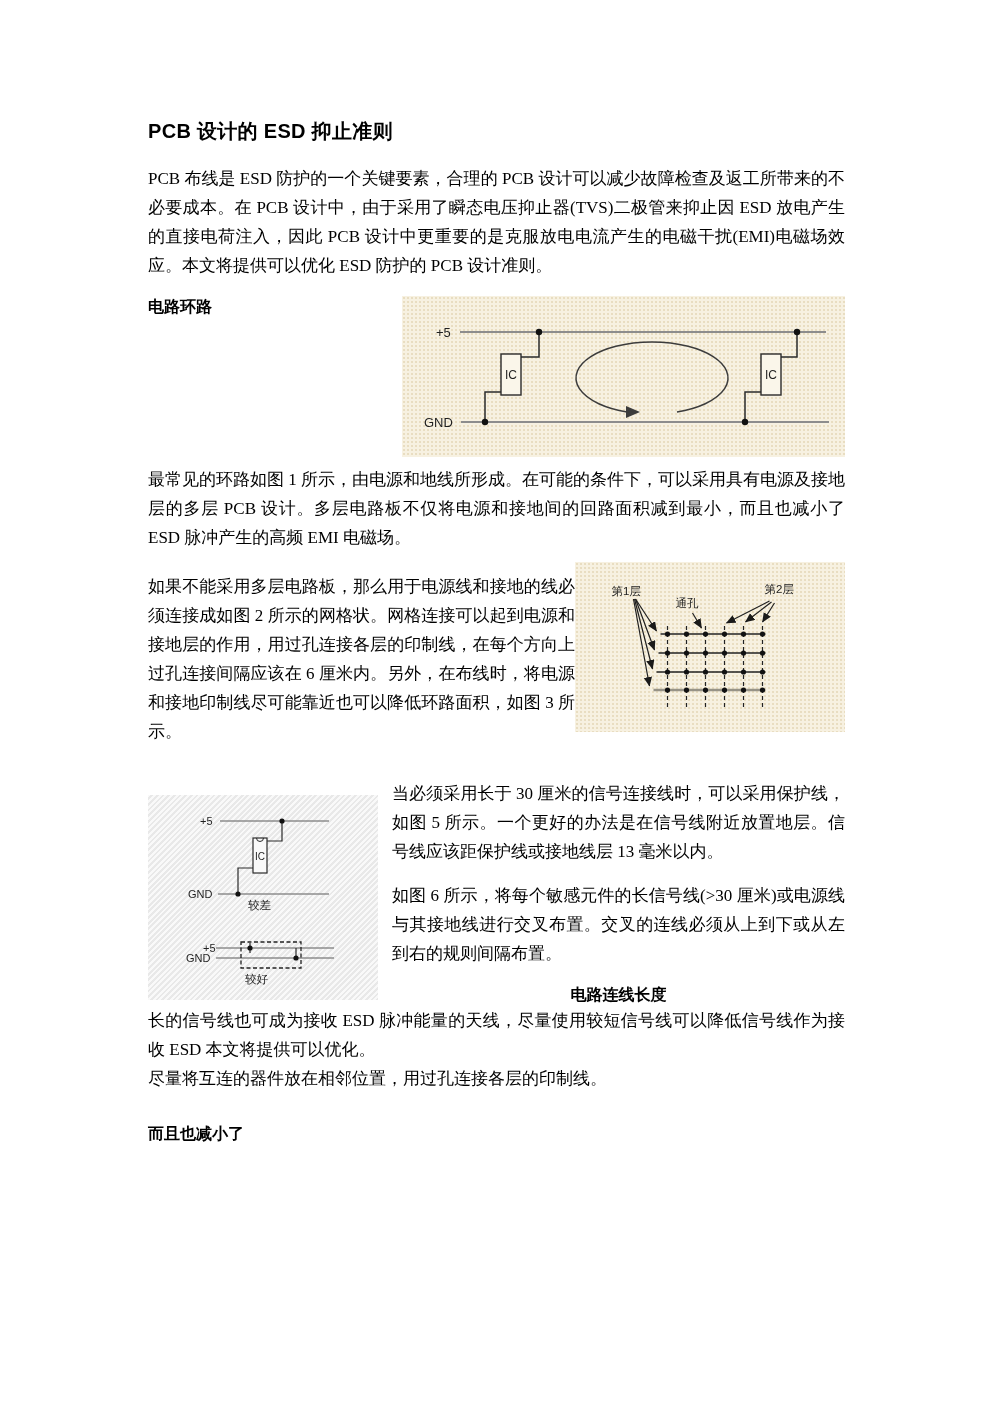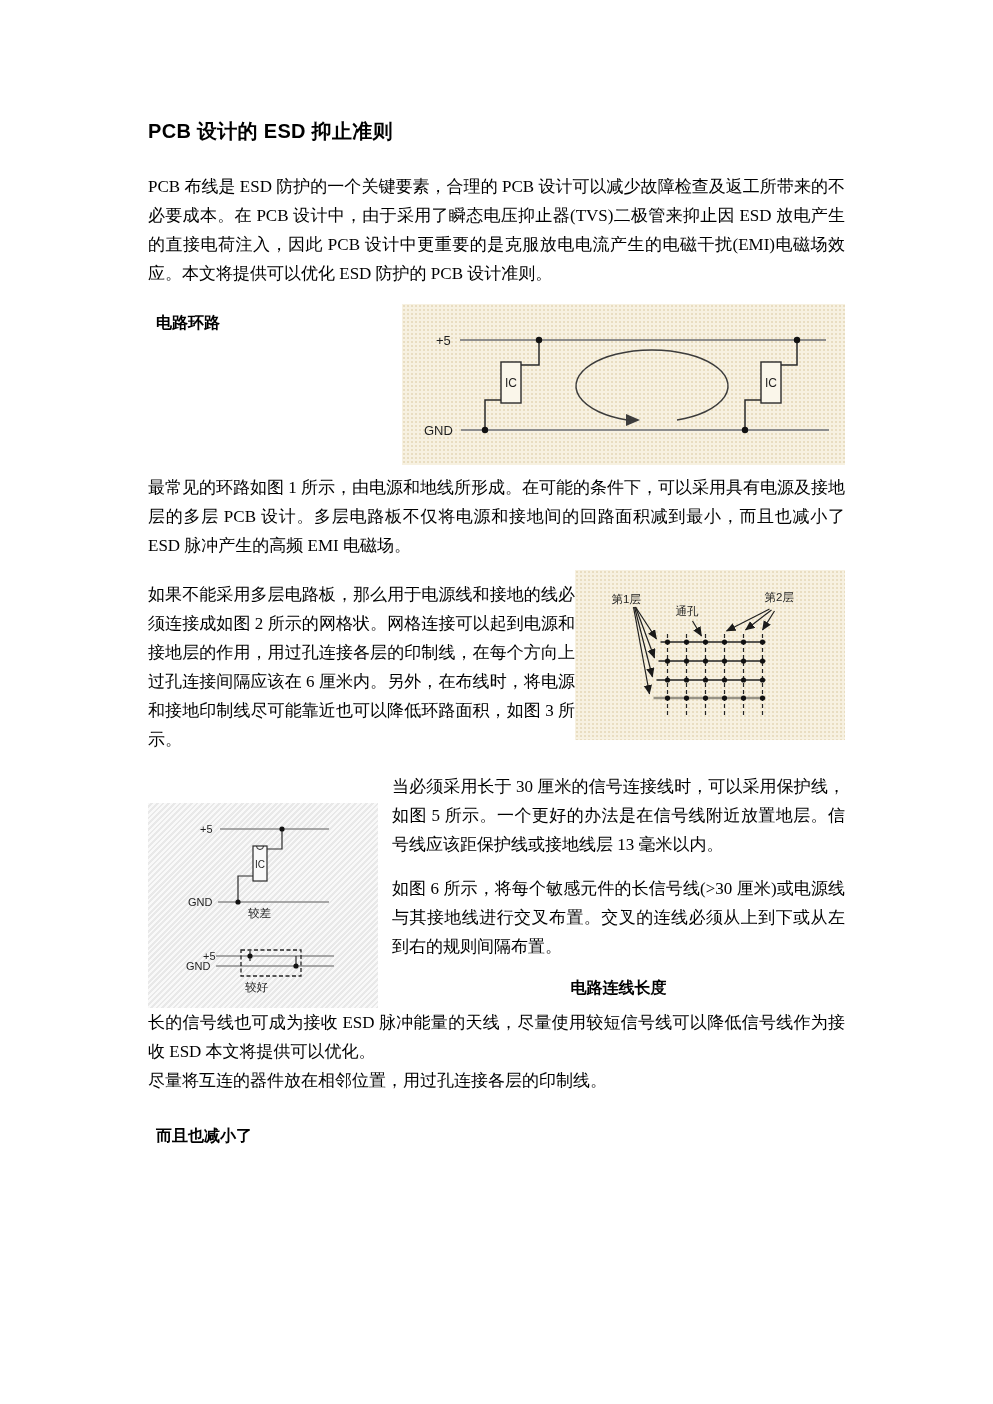--- a/index.html
+++ b/index.html
@@ -8,41 +8,41 @@
     width:993px;height:1404px;
     box-sizing:border-box;
     padding:118px 148px 0 148px;
     background:#ffffff;
     color:#000000;
     font-family:"Liberation Serif","DejaVu Serif",serif;
   }
   h1{
     font-family:"Liberation Sans","DejaVu Sans",sans-serif;
     font-size:20px;line-height:26px;font-weight:bold;
-    margin:0 0 28px 0;letter-spacing:0.3px;
+    margin:0 0 20px 0;letter-spacing:0.3px;
   }
   h2{
     font-family:"Liberation Sans","DejaVu Sans",sans-serif;
     font-size:16px;line-height:22px;font-weight:bold;
-    margin:8px;
+    margin:0;
   }
   p.body{
     font-size:17px;line-height:29px;
     text-align:justify;margin:0;
   }
   .row{display:flex;align-items:flex-start;}
   .sec1{margin:16px 0 8px 0;}
   .sec1 .col{width:252px;}
   .sec1 h2{margin-bottom:22px;}
   .sec2{margin-top:10px;}
   .sec2 .col{width:452px;padding-top:10px;}
   .sec2 .p-mesh{margin-bottom:10px;}
   .sec3{margin-top:8px;}
   .sec3 .col{width:453px;margin-left:14px;}
-  .sec3 .p-guard{margin-bottom:15px;}
+  .sec3 .p-guard{margin-bottom:15px;margin-top:15px;}
   .sec3 h2{margin-top:16px;text-align:center;}
   .p-common{margin-top:0;}
   .p-antenna{margin-top:20px;}
   .p-adjacent{margin-top:14px;}
   .h-ground{margin-top:30px;}
   .fig{flex:none;}
   .fig-beige{
     background-color:#f7f1e1;
     background-image:radial-gradient(#e8dcc0 0.7px, rgba(0,0,0,0) 0.9px);
     background-size:4px 4px;

